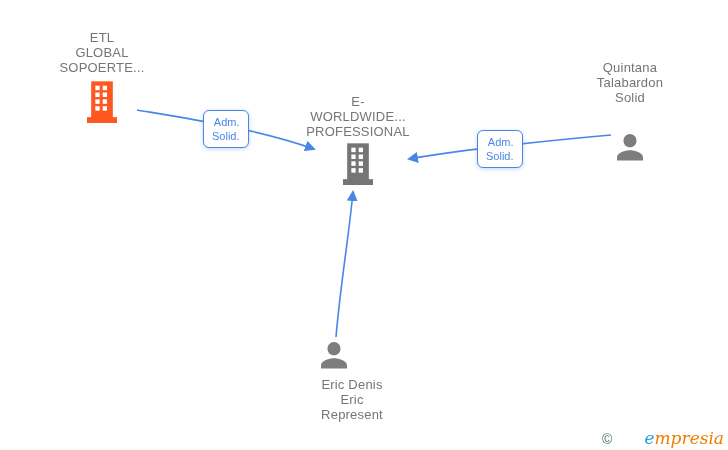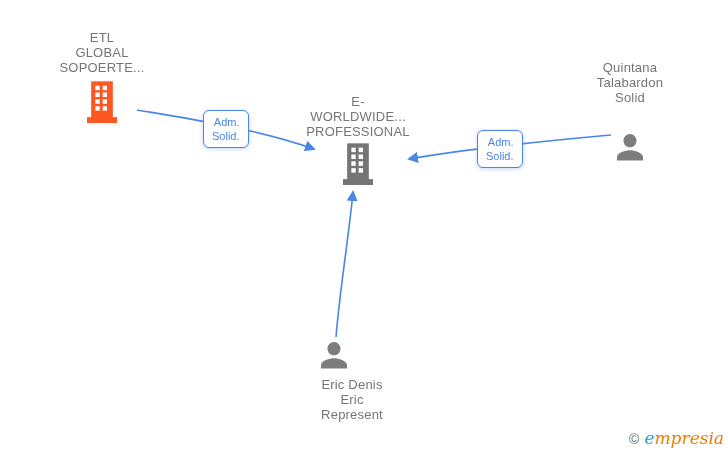--- a/index.html
+++ b/index.html
@@ -36,21 +36,21 @@
   }
   #label-adm-left{left:203px;top:110px;}
   #label-adm-right{left:477px;top:130px;}
   #label-represent{left:309px;top:237px;}
   
   #watermark{
     position:absolute;right:4px;bottom:3px;z-index:4;display:flex;align-items:baseline;
     gap:5px;user-select:none;
   }
   #watermark .copy{color:#4e737b;font-size:14px;}
-  #watermark .brand{font-family:"DejaVu Serif",serif;font-style:italic;font-size:17px;line-height:18px;}
+  #watermark .brand{font-family:"DejaVu Serif",serif;font-style:italic;font-size:17px;line-height:18px;margin-left:27px;}
   #watermark .brand .e{color:#1e9cd7;}
   #watermark .brand .rest{color:#ef7d00;}
 </style>
 </head>
 <body>
 
 <div id="stage">
 
   <svg id="edges" viewBox="0 0 728 450">
     <defs>

